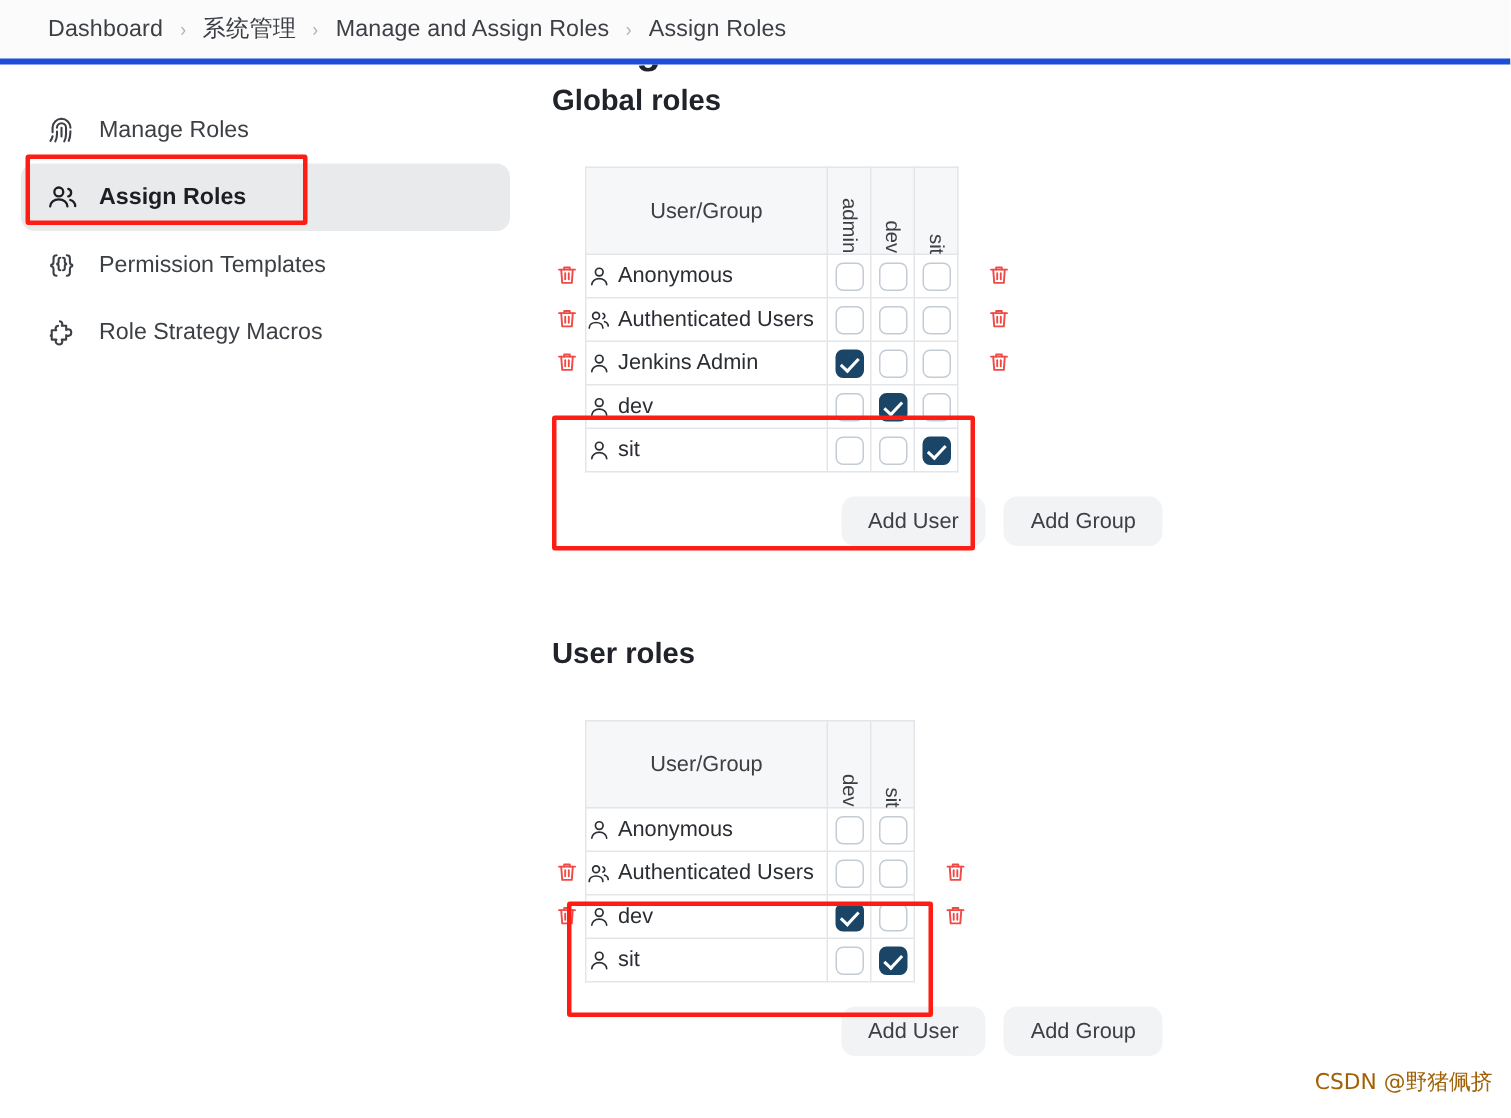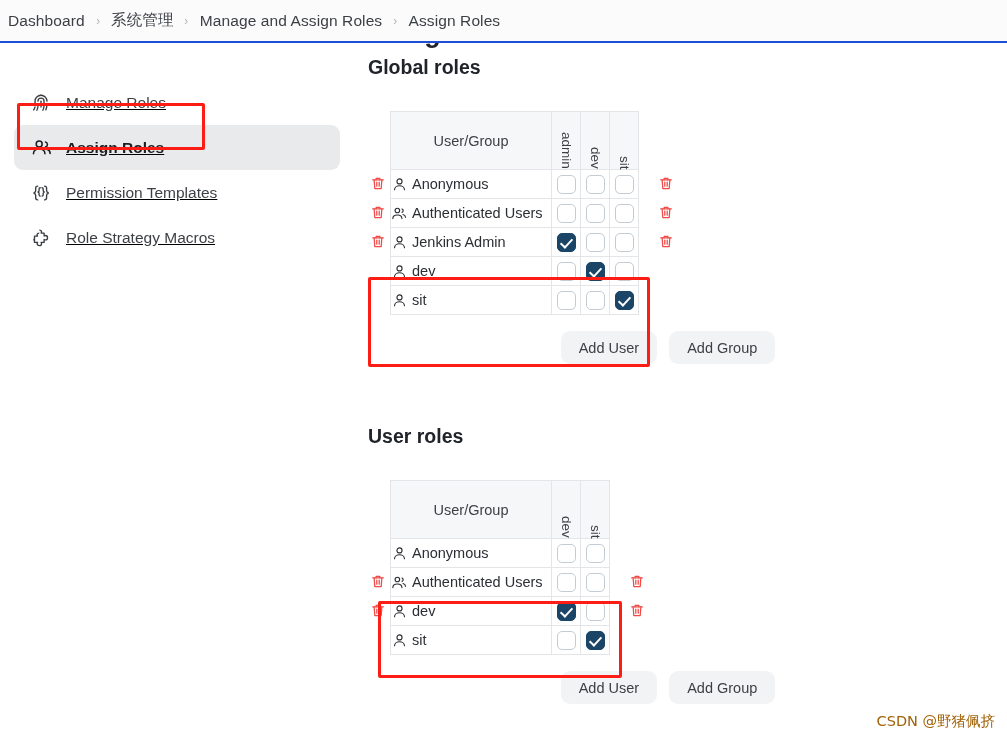--- a/index.html
+++ b/index.html
@@ -9,23 +9,23 @@
     background: #ffffff;
     font-family: "Liberation Sans", "DejaVu Sans", sans-serif;
     overflow: hidden;
   }
   #root { position: relative; width: 1007px; height: 745px; background: #ffffff; }
 
   
   .breadcrumb-bar {
     position: absolute; top: 0; left: 0; width: 1007px; height: 43px;
     background: #fbfbfc;
-    border-bottom: 2px solid #1d4ed8;
+    border-bottom: 4px solid #1d4ed8;
     display: flex; align-items: center;
-    padding-left: 8px;
+    padding-left: 32px;
     z-index: 20;
   }
   .crumb {
     font-size: 15.5px; color: #3c3f44; letter-spacing: .1px;
     white-space: nowrap;
   }
   .crumb.cjk { font-family: "DejaVu Sans", "Liberation Sans", sans-serif; }
   .crumb-sep {
     color: #b0b4ba; font-size: 13px; margin: 0 11px; user-select: none;
     display: inline-block; transform: scaleX(.9);
@@ -34,21 +34,21 @@
   
   .page-title {
     position: absolute; left: 368px; top: 18px;
     font-size: 27px; font-weight: bold; color: #20232a;
     letter-spacing: -.2px;
     z-index: 5;
   }
 
   
   .sidebar {
-    position: absolute; left: 14px; top: 80px; width: 326px; text-decoration: underline;
+    position: absolute; left: 14px; top: 64px; width: 326px;
   }
   .side-item {
     position: relative;
     display: flex; align-items: center;
     height: 45px;
     padding-left: 14px;
     border-radius: 9px;
     color: #3c3f44;
     font-size: 15.5px;
   }

